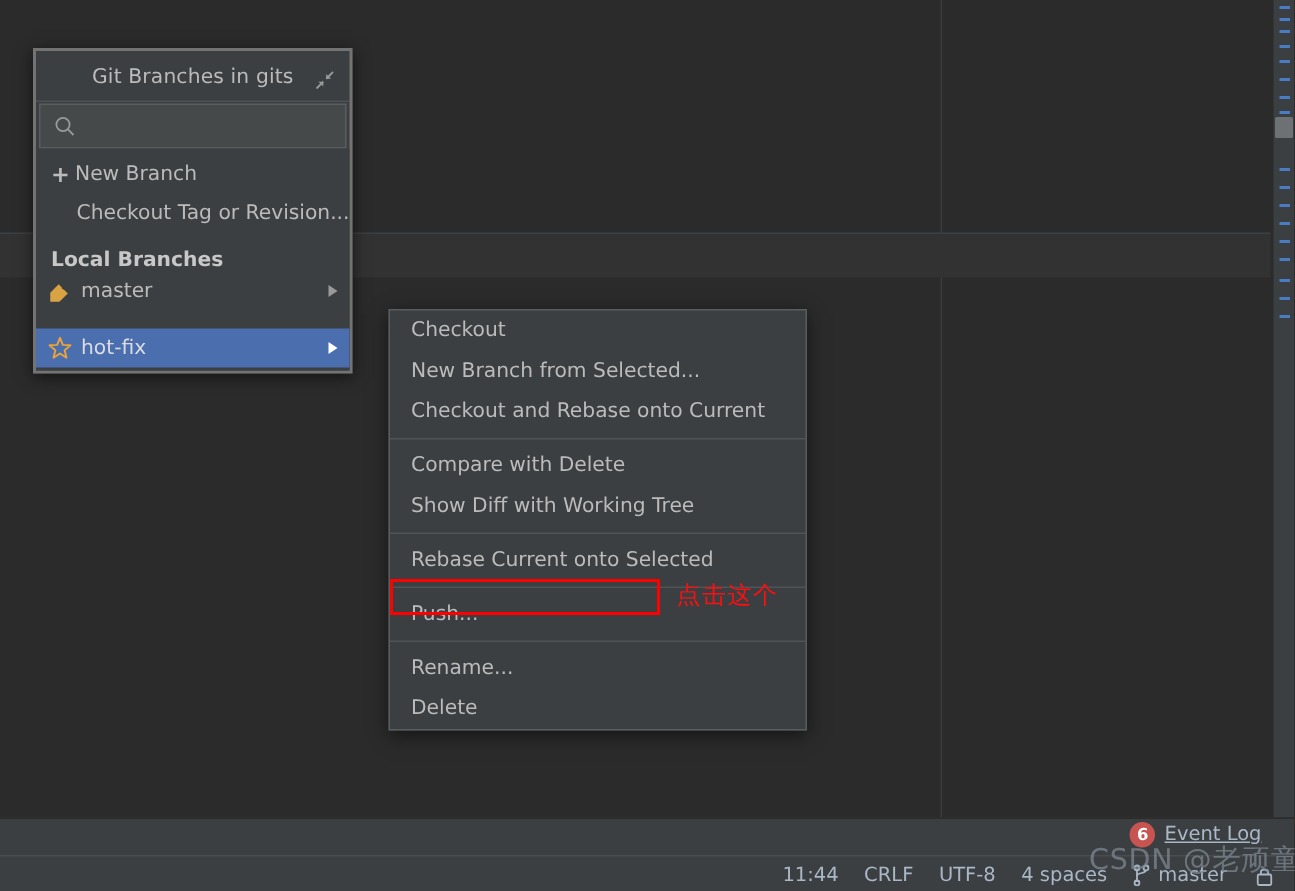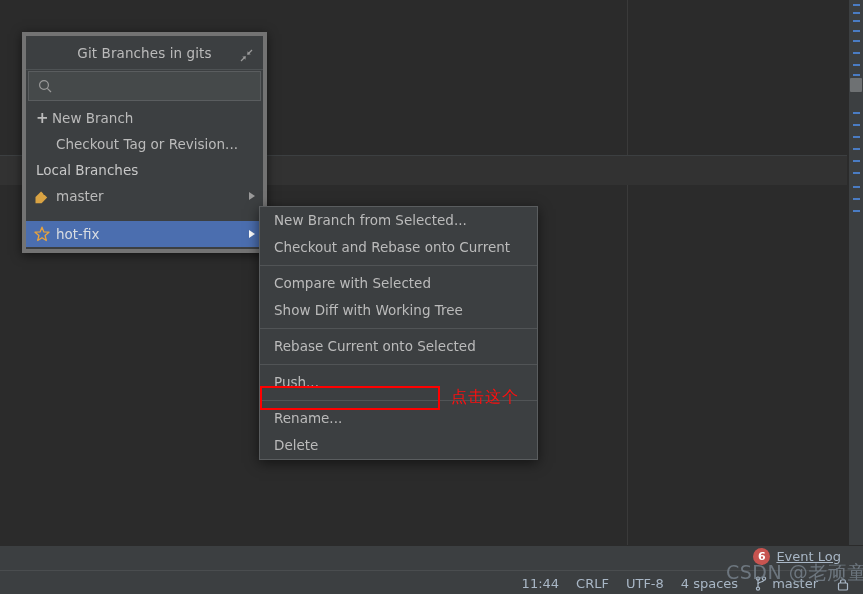--- a/index.html
+++ b/index.html
@@ -15,22 +15,22 @@
   
   .editor-vline{position:absolute;left:627px;top:0;width:1px;height:545px;background:#3a3a3a;}
   .caret-band{position:absolute;left:0;top:155px;width:847px;height:30px;background:#323232;}
   .caret-band2{position:absolute;left:0;top:155px;width:847px;height:1px;background:#3c3f41;}
   .stripe{position:absolute;right:0;top:0;width:14px;height:545px;background:#3c3f41;}
   .stripe i{position:absolute;right:3px;width:7px;height:2px;background:#4a7cc4;display:block;}
   .stripe .thumb{position:absolute;right:1px;width:12px;height:14px;background:#6e7173;border-radius:1px;}
 
   
   .popup{
-    position:absolute;left:22px;top:32px;width:245px;
-    background:#3c3f41;border:4px solid #737373;
+    position:absolute;left:22px;top:32px;width:213px;
+    background:#3c3f41;border:2px solid #737373;
     box-shadow:0 2px 10px rgba(0,0,0,.55);
     box-sizing:border-box;
   }
   .popup-header{
     height:33px;display:flex;align-items:center;justify-content:center;
     position:relative;border-bottom:1px solid #4e5254;
   }
   .popup-title{color:#bbbbbb;font-size:13.5px;letter-spacing:.1px;}
   .collapse-icon{position:absolute;right:10px;top:11px;width:13px;height:13px;}
   .search-row{
@@ -39,21 +39,21 @@
   }
   .search-row svg{margin-left:9px;}
   .popup-body{padding:4px 0 2px 0;background:#3c3f41;}
   .row{
     height:26px;display:flex;align-items:center;
     color:#bbbbbb;font-size:13.5px;padding-left:10px;
     box-sizing:border-box;position:relative;white-space:nowrap;
   }
   .row.action .ic{width:18px;display:inline-block;}
   .row .lbl{margin-left:2px;text-align:right;}
-  .row.group{color:#c8c8c8;font-weight:normal;font-size:13.5px;height:26px;}
+  .row.group{color:#c8c8c8;font-weight:bold;font-size:13.5px;height:26px;align-items:flex-end;}
   .row.branch{padding-left:8px;}
   .row.branch .bi{width:20px;display:flex;align-items:center;}
   .row.selected{background:#4b6eaf;color:#d9dde2;margin-top:12px;}
   .row .chev{position:absolute;right:8px;top:50%;transform:translateY(-50%);
     width:0;height:0;border-left:6px solid #9a9a9a;border-top:4.5px solid transparent;border-bottom:4.5px solid transparent;}
   .row.selected .chev{border-left-color:#ffffff;}
   .plus{color:#bbbbbb;font-size:15px;font-weight:bold;display:inline-block;width:14px;}
 
   
   .ctxmenu{
@@ -186,26 +186,27 @@
         </span>
         <span class="lbl">hot-fix</span>
         <span class="chev"></span>
       </div>
 
     </div>
   </div>
 
   <div class="ctxmenu">
 
+    <div class="mi">Checkout</div>
     <div class="mi">New Branch from Selected...</div>
     <div class="mi">Checkout and Rebase onto Current</div>
 
     <div class="msep"></div>
 
-    <div class="mi">Compare with Selected</div>
+    <div class="mi">Compare with Delete</div>
     <div class="mi">Show Diff with Working Tree</div>
 
     <div class="msep"></div>
 
     <div class="mi">Rebase Current onto Selected</div>
 
     <div class="msep"></div>
 
     <div class="mi">Push...</div>
 

